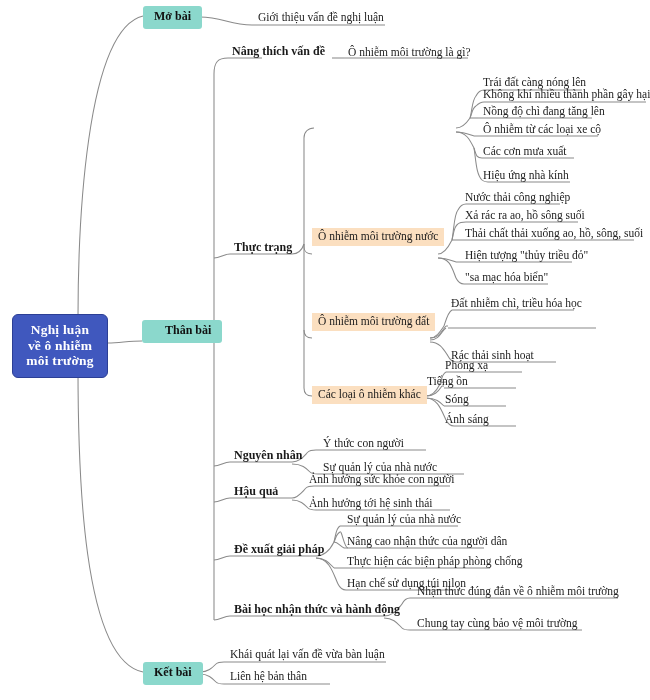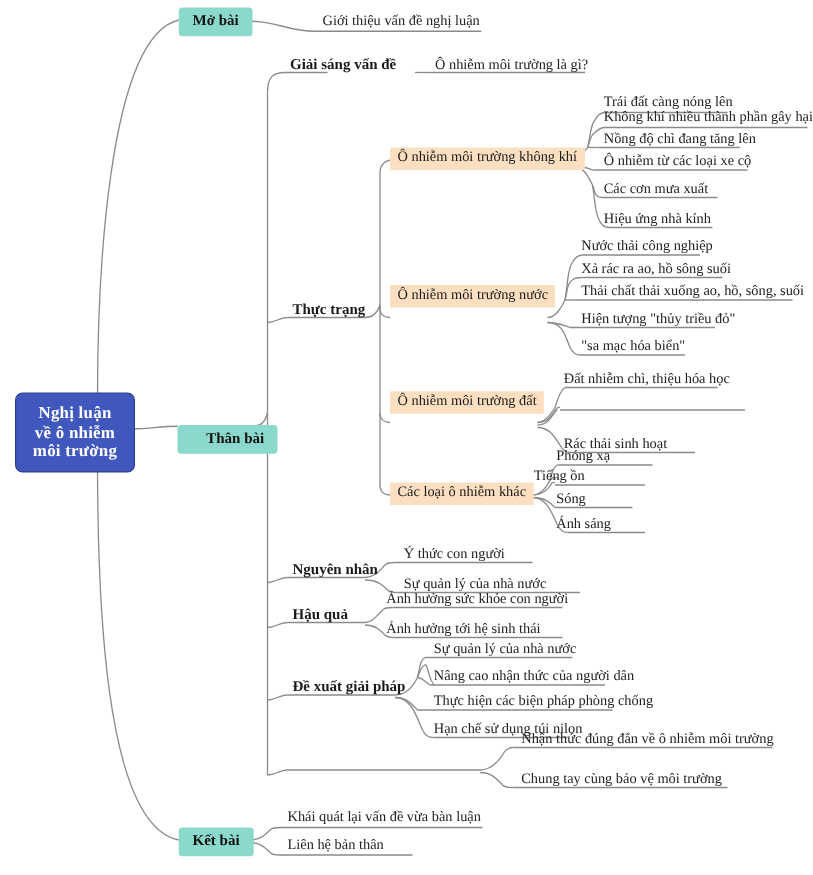--- a/index.html
+++ b/index.html
@@ -250,51 +250,50 @@
   </svg>
 
   <div class="node root" style="left:12px; top:314px; width:96px;">
     <div>Nghị luận</div>
     <div>về ô nhiễm</div>
     <div>môi trường</div>
   </div>
 
   <div class="node teal" style="left:143px; top:6px;">Mở bài</div>
 
-  <div class="node teal" style="left:142px; top:340px;padding-left:23px;">Thân bài</div>
+  <div class="node teal" style="left:142px; top:320px;padding-left:23px;">Thân bài</div>
 
   <div class="node teal" style="left:143px; top:662px;">Kết bài</div>
 
   <div class="node leaf" style="left:255px; top:11px;">Giới thiệu vấn đề nghị luận</div>
 
   <div class="node leaf" style="left:227px; top:648px;">Khái quát lại vấn đề vừa bàn luận</div>
   <div class="node leaf" style="left:227px; top:670px;">Liên hệ bản thân</div>
 
-  <div class="node bold-label" style="left:230px; top:45px;">Giải sáng vấn đề</div>
+  <div class="node bold-label" style="left:230px; top:45px;">Nâng thích vấn đề</div>
   <div class="node leaf" style="left:345px; top:46px;">Ô nhiễm môi trường là gì?</div>
 
   <div class="node bold-label" style="left:232px; top:241px;">Thực trạng</div>
 
-  <div class="node orange" style="left:312px; top:118px;">Ô nhiễm môi trường không khí</div>
   <div class="node leaf" style="left:480px; top:76px;">Trái đất càng nóng lên</div>
   <div class="node leaf" style="left:480px; top:88px;">Không khí nhiều thành phần gây hại</div>
   <div class="node leaf" style="left:480px; top:105px;">Nồng độ chì đang tăng lên</div>
   <div class="node leaf" style="left:480px; top:123px;">Ô nhiễm từ các loại xe cộ</div>
   <div class="node leaf" style="left:480px; top:145px;">Các cơn mưa xuất</div>
   <div class="node leaf" style="left:480px; top:169px;">Hiệu ứng nhà kính</div>
 
   <div class="node orange" style="left:312px; top:228px;">Ô nhiễm môi trường nước</div>
   <div class="node leaf" style="left:462px; top:191px;">Nước thải công nghiệp</div>
   <div class="node leaf" style="left:462px; top:209px;">Xả rác ra ao, hồ sông suối</div>
   <div class="node leaf" style="left:462px; top:227px;">Thải chất thải xuống ao, hồ, sông, suối</div>
   <div class="node leaf" style="left:462px; top:249px;">Hiện tượng "thủy triều đỏ"</div>
   <div class="node leaf" style="left:462px; top:271px;">"sa mạc hóa biển"</div>
 
   <div class="node orange" style="left:312px; top:313px;">Ô nhiễm môi trường đất</div>
-  <div class="node leaf" style="left:448px; top:297px;">Đất nhiễm chì, thiệu hóa học</div>
+  <div class="node leaf" style="left:448px; top:297px;">Đất nhiễm chì, triều hóa học</div>
   <div class="node leaf" style="left:448px; top:349px;">Rác thải sinh hoạt</div>
 
   <div class="node orange" style="left:312px; top:386px;">Các loại ô nhiễm khác</div>
   <div class="node leaf" style="left:442px; top:359px;">Phóng xạ</div>
   <div class="node leaf" style="left:424px; top:375px;">Tiếng ồn</div>
   <div class="node leaf" style="left:442px; top:393px;">Sóng</div>
   <div class="node leaf" style="left:442px; top:413px;">Ánh sáng</div>
 
   <div class="node bold-label" style="left:232px; top:449px;">Nguyên nhân</div>
   <div class="node leaf" style="left:320px; top:437px;">Ý thức con người</div>
@@ -303,16 +302,17 @@
   <div class="node bold-label" style="left:232px; top:485px;">Hậu quả</div>
   <div class="node leaf" style="left:306px; top:473px;">Ảnh hưởng sức khỏe con người</div>
   <div class="node leaf" style="left:306px; top:497px;">Ảnh hưởng tới hệ sinh thái</div>
 
   <div class="node bold-label" style="left:232px; top:543px;">Đề xuất giải pháp</div>
   <div class="node leaf" style="left:344px; top:513px;">Sự quản lý của nhà nước</div>
   <div class="node leaf" style="left:344px; top:535px;">Nâng cao nhận thức của người dân</div>
   <div class="node leaf" style="left:344px; top:555px;">Thực hiện các biện pháp phòng chống</div>
   <div class="node leaf" style="left:344px; top:577px;">Hạn chế sử dụng túi nilon</div>
 
+  <div class="node bold-label" style="left:232px; top:603px;">Bài học nhận thức và hành động</div>
   <div class="node leaf" style="left:414px; top:585px;">Nhận thức đúng đắn về ô nhiễm môi trường</div>
   <div class="node leaf" style="left:414px; top:617px;">Chung tay cùng bảo vệ môi trường</div>
 
 </div>
 
 </body></html>

